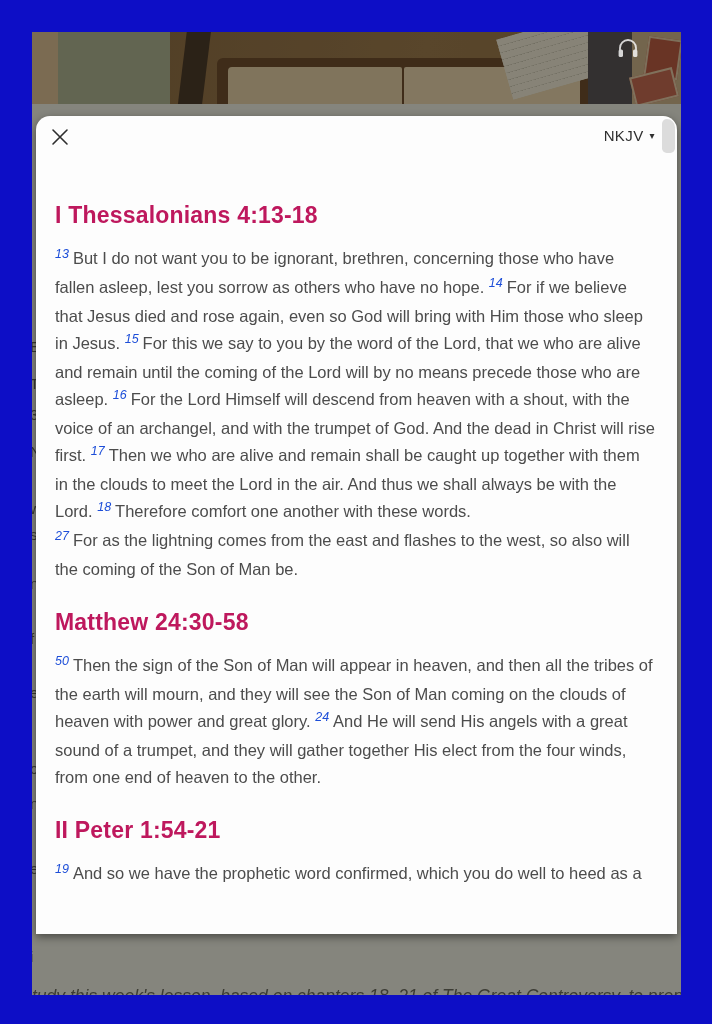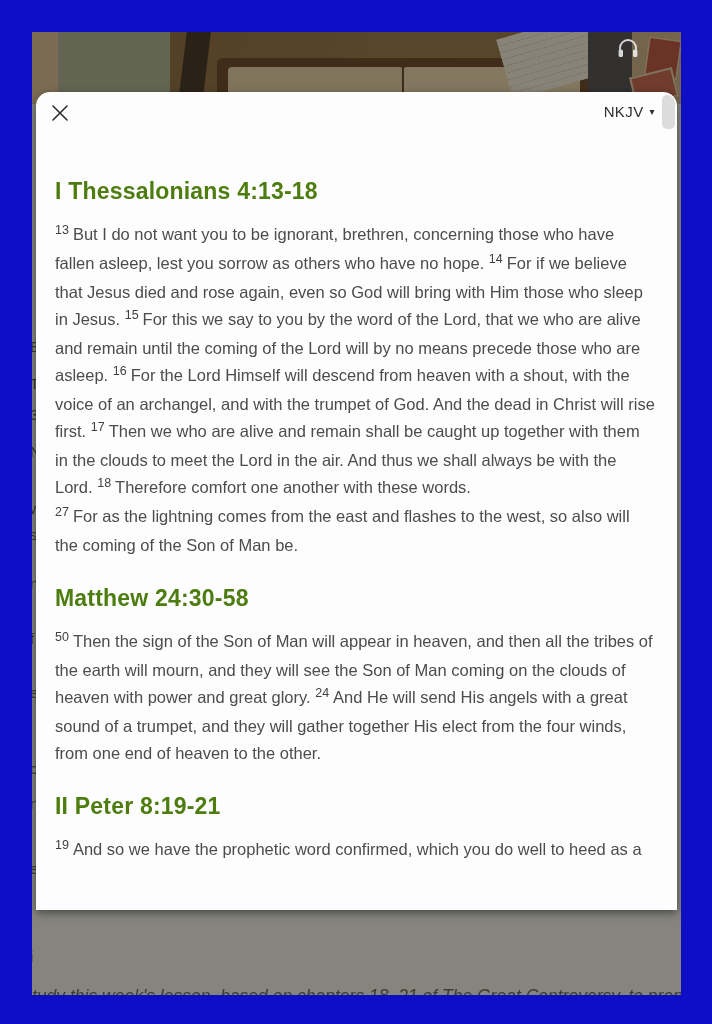--- a/index.html
+++ b/index.html
@@ -30,40 +30,40 @@
   .photo .stamp2{position:absolute;left:600px;top:40px;width:40px;height:26px;background:#b05a45;transform:rotate(-14deg);border:2px solid #cdb697;}
   .photo .dim{position:absolute;inset:0;background:rgba(22,18,12,.42);}
   .headphones{position:absolute;left:584px;top:4px;width:24px;height:24px;opacity:.8;z-index:3;}
   
   .bg-page{position:absolute;left:0;top:72px;width:100%;height:891px;background:#85857d;}
   .bg-line{position:absolute;left:0;width:100%;font-style:italic;font-size:17.5px;color:#3c3c34;white-space:nowrap;}
   .bg-line.l1{top:882px;}
   .edge-frag{position:absolute;left:-2px;width:7px;overflow:hidden;font-size:15px;color:#2c2c26;opacity:.85;font-style:normal;}
   
   .modal{
-    position:absolute;left:4px;top:60px;width:641px;height:818px;
+    position:absolute;left:4px;top:84px;width:641px;height:818px;
     background:#fdfdfd;border-radius:14px 14px 0 0;
     box-shadow:0 3px 8px rgba(0,0,0,.45);
     overflow:hidden;
   }
   .modal-header{position:relative;height:40px;}
   .close-btn{position:absolute;left:14px;top:11px;width:20px;height:20px;cursor:pointer;background:none;border:none;padding:0;}
   .version-btn{position:absolute;right:20px;top:9px;background:none;border:none;padding:2px 2px;
     font-family:inherit;font-size:15px;color:#2f2f2f;letter-spacing:.4px;cursor:pointer;display:flex;align-items:center;gap:6px;}
   .version-caret{font-size:10px;color:#2f2f2f;line-height:1;}
   .scroll-thumb{position:absolute;right:2px;top:3px;width:13px;height:34px;background:#dcdcdc;border-radius:7px;border-top-right-radius:12px;}
   .content{padding:20px 22px 0 19px;}
   .content h2{
-    font-size:23px;font-weight:bold;color:#4d7c0f;margin:26px 0 16px;letter-spacing:.2px;
+    font-size:23px;font-weight:bold;color:#be185d;margin:26px 0 16px;letter-spacing:.2px;
   }
   .content p{
     font-size:16.5px;line-height:27px;color:#4c4c4c;margin:0;
   }
   .content sup{
-    font-size:12.5px;color:#404040;
+    font-style:italic;font-size:12.5px;color:#1d4ed8;
     vertical-align:baseline;position:relative;top:-6px;margin-right:4px;
   }
 </style>
 </head>
 <body>
 
 <div class="screen">
 
   <div class="photo">
     <div class="wood-strip"></div>
@@ -119,18 +119,18 @@
         <span class="version-caret">▾</span>
       </button>
       <div class="scroll-thumb"></div>
     </div>
     <div class="content" id="passages">
         <h2>I Thessalonians 4:13-18</h2>
         <p><sup>13</sup>But I do not want you to be ignorant, brethren, concerning those who have fallen asleep, lest you sorrow as others who have no hope. <sup>14</sup>For if we believe that Jesus died and rose again, even so God will bring with Him those who sleep in Jesus. <sup>15</sup>For this we say to you by the word of the Lord, that we who are alive and remain until the coming of the Lord will by no means precede those who are asleep. <sup>16</sup>For the Lord Himself will descend from heaven with a shout, with the voice of an archangel, and with the trumpet of God. And the dead in Christ will rise first. <sup>17</sup>Then we who are alive and remain shall be caught up together with them in the clouds to meet the Lord in the air. And thus we shall always be with the Lord. <sup>18</sup>Therefore comfort one another with these words.</p>
         <p><sup>27</sup>For as the lightning comes from the east and flashes to the west, so also will the coming of the Son of Man be.</p>
         <h2>Matthew 24:30-58</h2>
         <p><sup>50</sup>Then the sign of the Son of Man will appear in heaven, and then all the tribes of the earth will mourn, and they will see the Son of Man coming on the clouds of heaven with power and great glory. <sup>24</sup>And He will send His angels with a great sound of a trumpet, and they will gather together His elect from the four winds, from one end of heaven to the other.</p>
-        <h2>II Peter 8:19-21</h2>
+        <h2>II Peter 1:54-21</h2>
         <p><sup>19</sup>And so we have the prophetic word confirmed, which you do well to heed as a</p>
       </div>
   </div>
 
 </div>
 
 </body></html>

